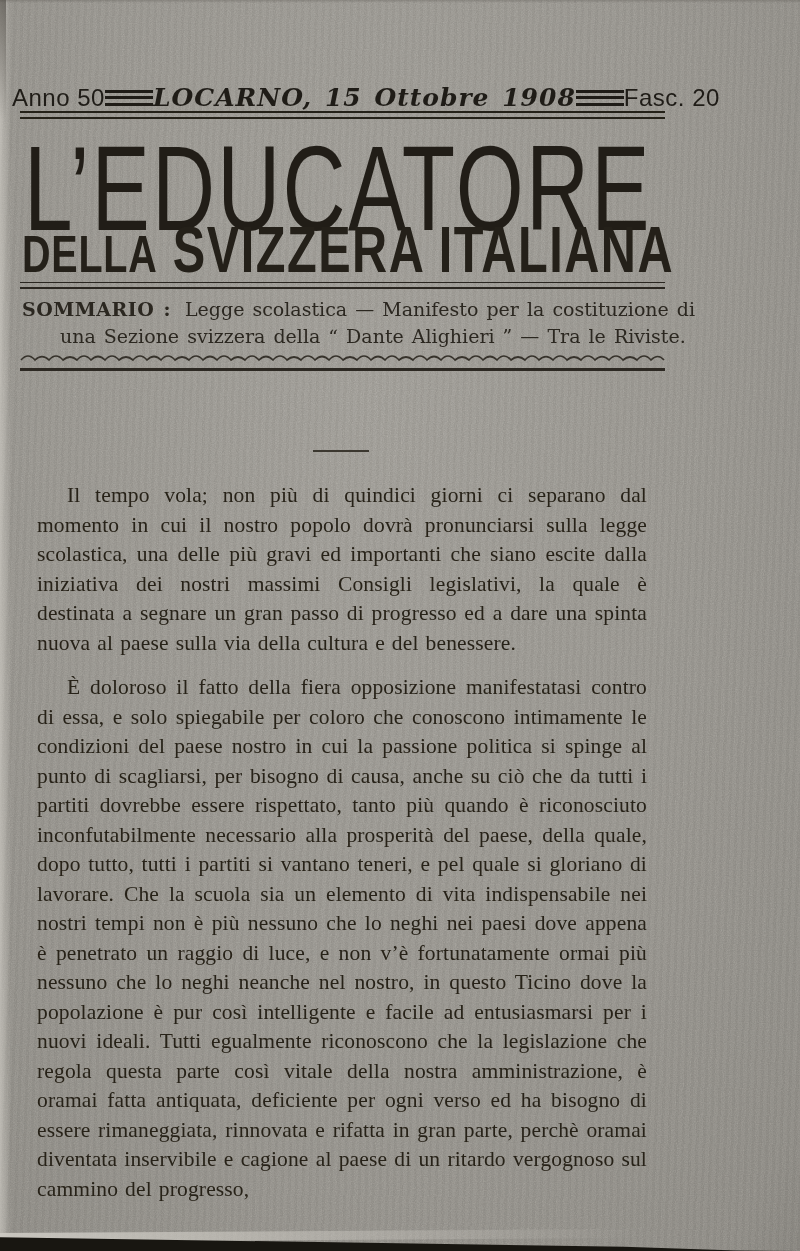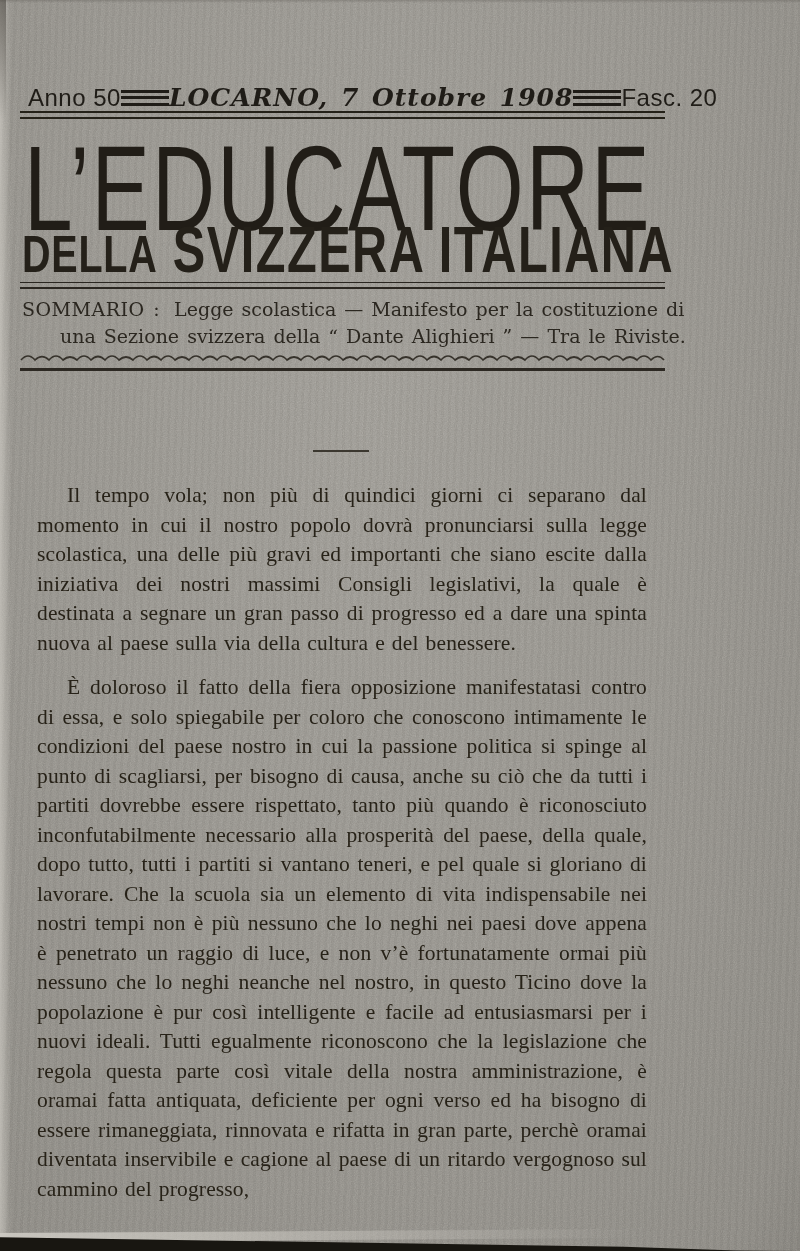--- a/index.html
+++ b/index.html
@@ -21,21 +21,21 @@
     background:linear-gradient(to bottom, rgba(60,56,50,.55), rgba(60,56,50,0));}
   .edge-top{position:absolute;left:0;top:0;right:0;height:3px;
     background:linear-gradient(to bottom, rgba(70,66,60,.25), rgba(70,66,60,0));}
   .bottom-light{position:absolute;left:0;bottom:11px;width:640px;height:9px;
     background:linear-gradient(to right, rgba(206,203,196,.9), rgba(206,203,196,0));
     transform:rotate(-.35deg);}
   .bottom-shadow{position:absolute;left:0;bottom:0;width:100%;height:15px;background:#181611;
     clip-path:polygon(0 8%, 78% 72%, 92% 96%, 100% 100%, 0 100%);}
 
   
-  .masthead-row{position:absolute;left:28px;top:83px;width:632px;
+  .masthead-row{position:absolute;left:12px;top:83px;width:632px;
     display:flex;align-items:center;}
   .mh-sans{font-family:"Liberation Sans", sans-serif;font-size:24px;color:#1f1c17;letter-spacing:.5px;white-space:nowrap;}
   .triple{width:48px;height:16px;flex:0 0 auto;
     background:repeating-linear-gradient(to bottom, #1f1c17 0 3px, rgba(0,0,0,0) 3px 6.5px);}
   .placedate{font-family:"DejaVu Serif", serif;font-style:italic;font-weight:700;
     font-size:25px;color:#1f1c17;letter-spacing:1px;word-spacing:3px;white-space:nowrap;}
   .dbl-rule{position:absolute;box-sizing:border-box;}
   .rule1{left:20px;top:111px;width:645px;height:8px;
     border-top:2.5px solid #242118;border-bottom:2px solid #242118;}
 
@@ -49,21 +49,21 @@
     transform:scale(.76,1);transform-origin:left top;}
   .t2small{font-size:52px;letter-spacing:1px;}
   .t2large{font-size:64px;letter-spacing:2px;}
   .rule2{left:20px;top:282px;width:645px;height:7px;
     border-top:1.5px solid #2a2620;border-bottom:2px solid #2a2620;}
 
   
   .sommario{position:absolute;left:22px;top:296px;width:642px;margin:0;
     font-family:"DejaVu Serif", serif;font-size:19px;line-height:27px;color:#2b2720;
     padding-left:38px;text-indent:-38px;word-spacing:2px;}
-  .som-label{letter-spacing:.5px;margin-right:6px;}
+  .som-label{letter-spacing:.5px;margin-right:6px;font-weight:bold;}
 
   .wavy{position:absolute;left:20px;top:352px;width:645px;height:12px;}
   .rule-solid{position:absolute;left:20px;top:368px;width:645px;height:2.5px;background:#2c2822;}
 
   
   .article-title{position:absolute;left:22px;top:397px;width:640px;margin:0;
     text-align:center;font-family:"Liberation Mono", monospace;font-weight:400;
     font-size:40px;color:#262219;letter-spacing:6px;-webkit-text-stroke:.5px #262219;}
   .article-title-rule{position:absolute;left:313px;top:450px;width:56px;height:1.6px;background:#3b372f;}
 
@@ -87,21 +87,21 @@
   <div class="streaks"></div>
   <div class="edge-left"></div>
   <div class="edge-left-dark"></div>
   <div class="edge-top"></div>
   <div class="bottom-light"></div>
   <div class="bottom-shadow"></div>
 
   <div class="masthead-row">
     <span class="mh-sans">Anno 50</span>
     <span class="triple"></span>
-    <span class="placedate">LOCARNO, 7 Ottobre 1908</span>
+    <span class="placedate">LOCARNO, 15 Ottobre 1908</span>
     <span class="triple"></span>
     <span class="mh-sans">Fasc. 20</span>
   </div>
   <div class="dbl-rule rule1"></div>
 
   <div class="title1">L’EDUCATORE</div>
   <div class="title2">
     <span class="t2small">DELLA</span>
     <span class="t2large">SVIZZERA ITALIANA</span>
   </div>

